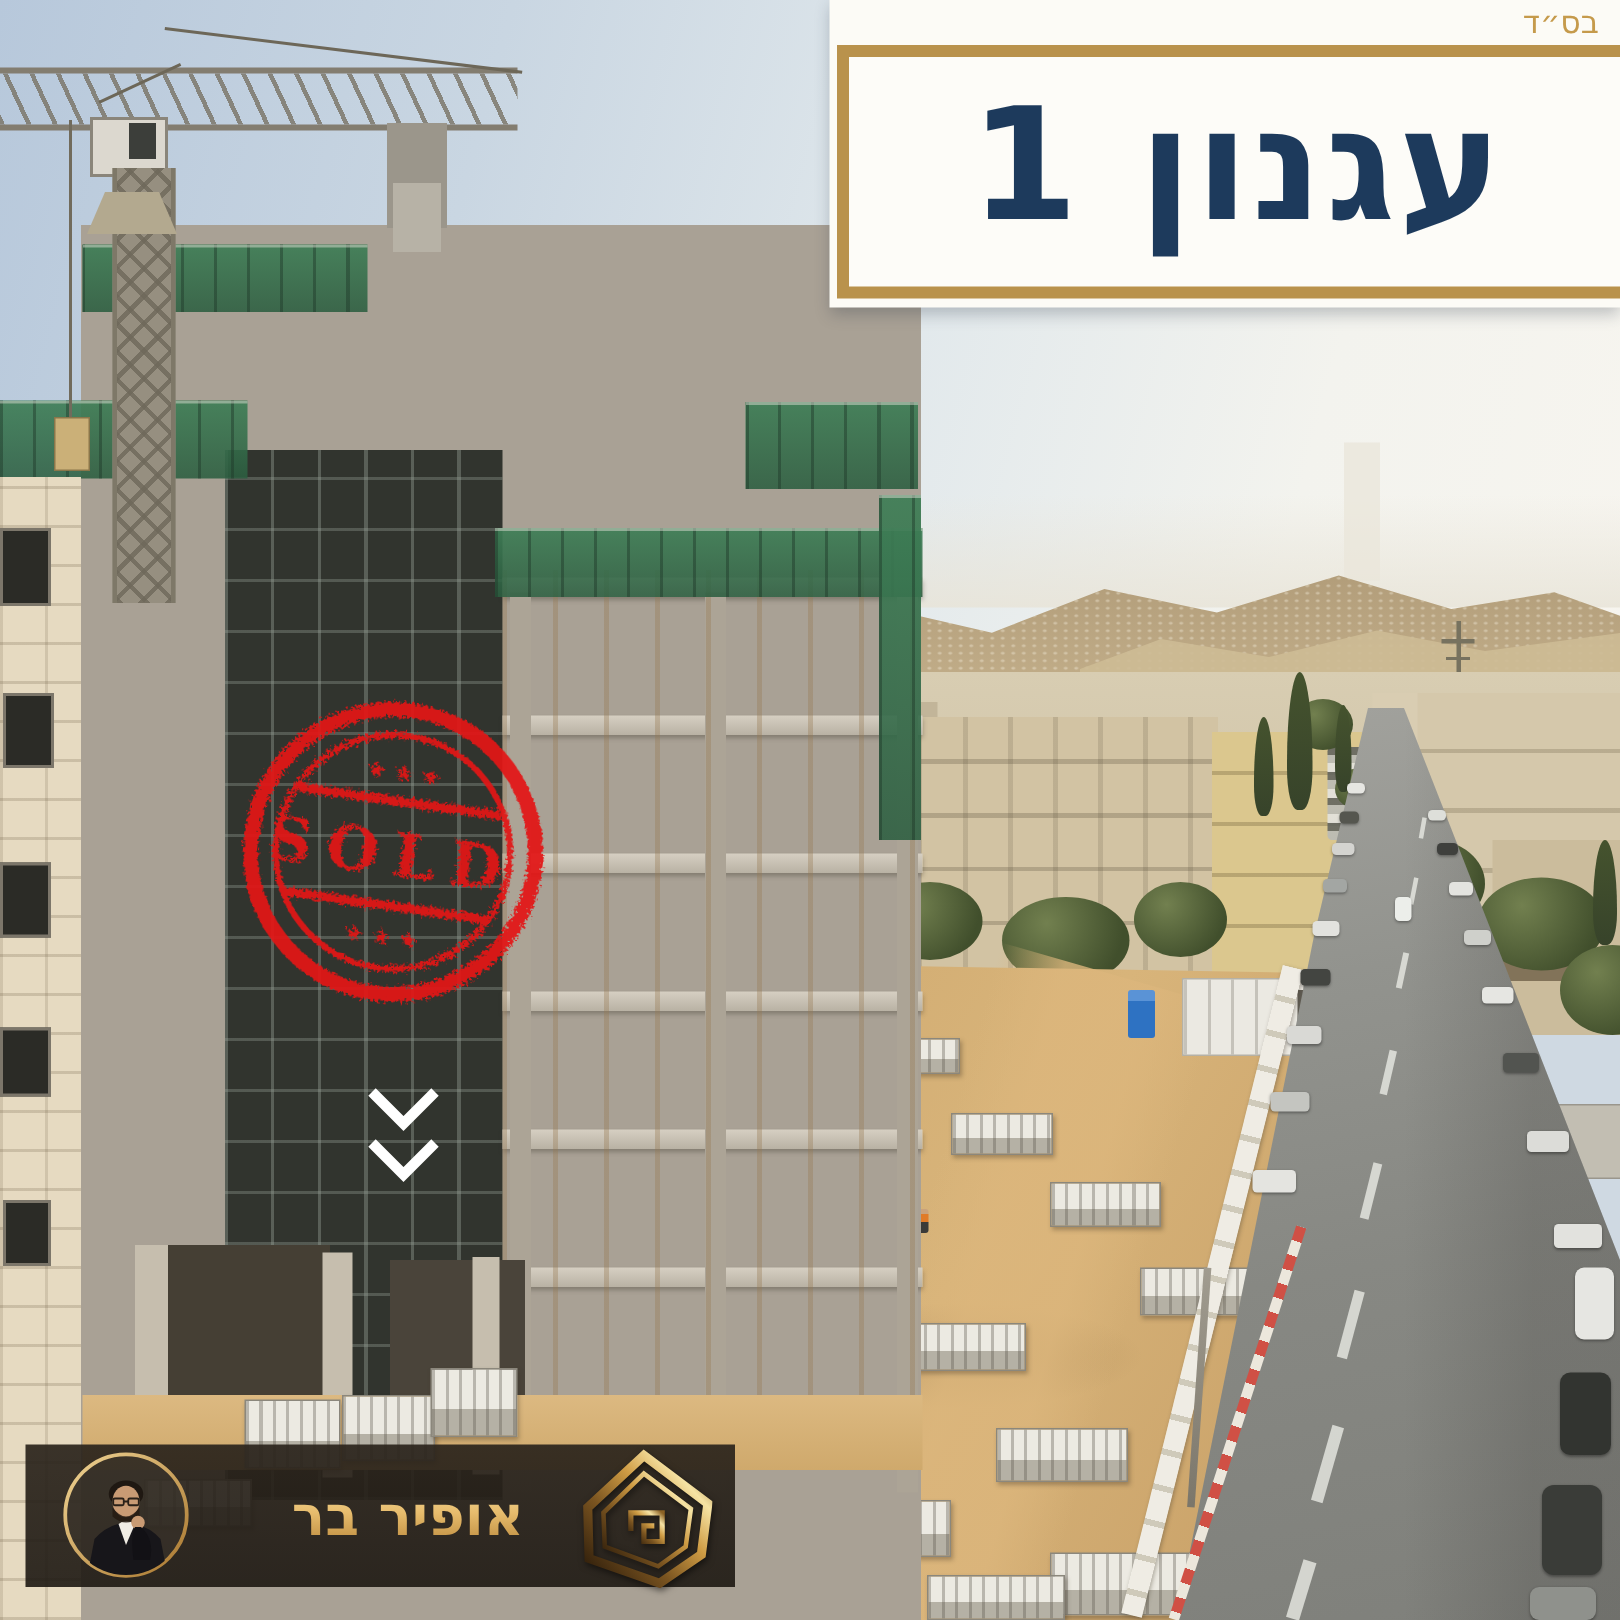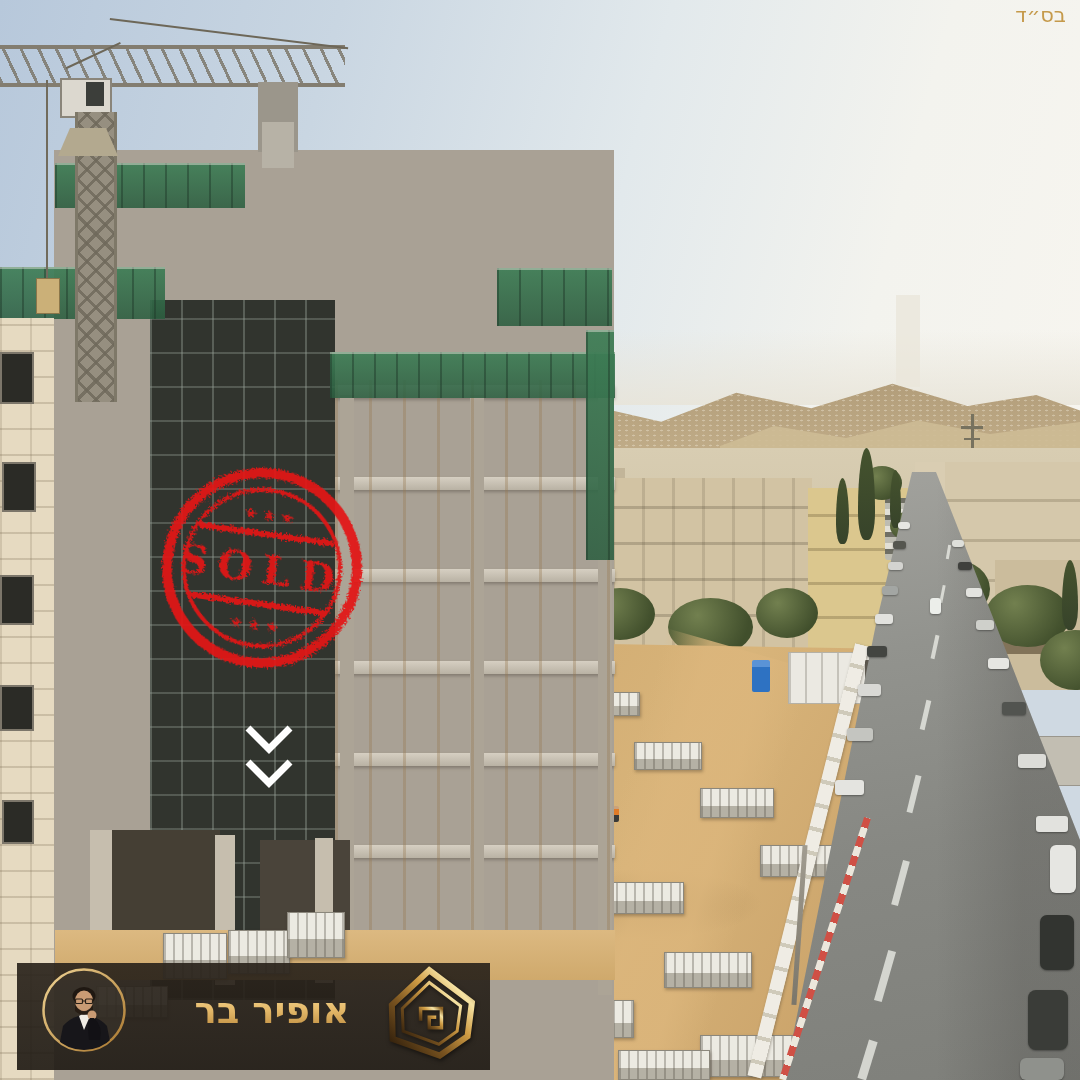--- a/index.html
+++ b/index.html
@@ -46,21 +46,21 @@
     border:8px solid #b9924c;background:#fdfcf8;
     display:flex;align-items:center;justify-content:center;}
   .card-title{direction:rtl;font-size:104px;font-weight:bold;color:#1d3a5c;
     letter-spacing:2px;padding-bottom:10px;}
   .bsd{position:absolute;top:3px;right:14px;font-size:21px;color:#c59a4b;direction:rtl;}
   
   .stamp{position:absolute;left:152px;top:458px;width:220px;height:220px;
     transform:rotate(8deg);opacity:.93;}
   .chevrons{position:absolute;left:238px;top:720px;width:62px;height:74px;}
   
-  .bar{position:absolute;left:17px;top:963px;width:473px;height:107px;
+  .bar{position:absolute;left:17px;top:963px;width:473px;height:95px;
     background:linear-gradient(180deg,rgba(43,36,28,.92),rgba(29,24,18,.9));}
   .avatar{position:absolute;left:25px;top:5px;width:84px;height:84px;}
   .agent-name{position:absolute;left:150px;top:26px;width:210px;text-align:center;
     direction:rtl;font-size:37px;font-weight:bold;
     background-image:linear-gradient(180deg,#f6dc9c 0%,#e7bc6d 45%,#b9873a 100%);
     -webkit-background-clip:text;background-clip:text;
     -webkit-text-fill-color:transparent;color:#e3b563;}
   .logo{position:absolute;left:370px;top:2px;width:88px;height:94px;
     filter:drop-shadow(1px 2px 2px rgba(0,0,0,.5));}
 </style>
@@ -309,20 +309,25 @@
       <text x="110" y="172" text-anchor="middle" font-size="15" fill="#e31717">★ ★ ★</text>
       <text x="110" y="125" text-anchor="middle" font-size="40" font-weight="bold" letter-spacing="10" font-family="DejaVu Serif, serif" fill="#e31717">SOLD</text>
     </g>
   </svg>
 
   <svg class="chevrons" viewBox="0 0 62 74">
     <path d="M10 8 L31 29 L52 8" fill="none" stroke="#ffffff" stroke-width="7"></path>
     <path d="M10 42 L31 63 L52 42" fill="none" stroke="#ffffff" stroke-width="7"></path>
   </svg>
 
+  <div class="card">
+    <div class="card-frame">
+      <div class="card-title">עגנון 1</div>
+    </div>
+  </div>
   <div class="bsd">בס״ד</div>
 
   <div class="bar">
     <svg class="avatar" viewBox="0 0 84 84">
       <defs>
         <clipPath id="avclip">
             <circle cx="42" cy="42" r="40"></circle>
           </clipPath>
         <linearGradient id="ringg" x1="0" y1="0" x2="1" y2="1">
           <stop offset="0" stop-color="#f0d494"></stop>

